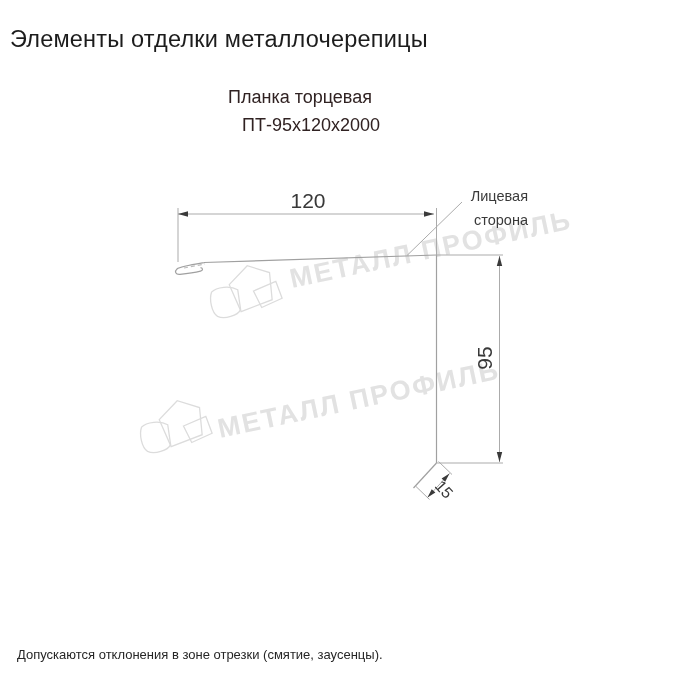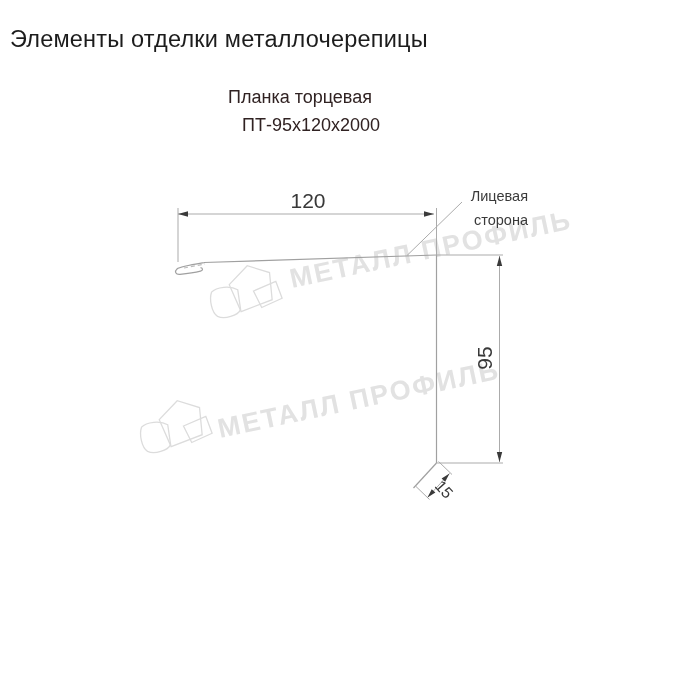--- a/index.html
+++ b/index.html
@@ -95,13 +95,14 @@
   </g>
 
   <g>
     <path d="M462 202 L407 255.5" stroke="#ababab" stroke-width="1" fill="none"></path>
     <text class="leader-text" x="528" y="201" text-anchor="end">Лицевая</text>
     <text class="leader-text" x="528" y="225" text-anchor="end">сторона</text>
   </g>
 </svg>
 
 <div class="footer">
+  <div>Допускаются отклонения в зоне отрезки (смятие, заусенцы).</div>
 </div>
 
 </body></html>

